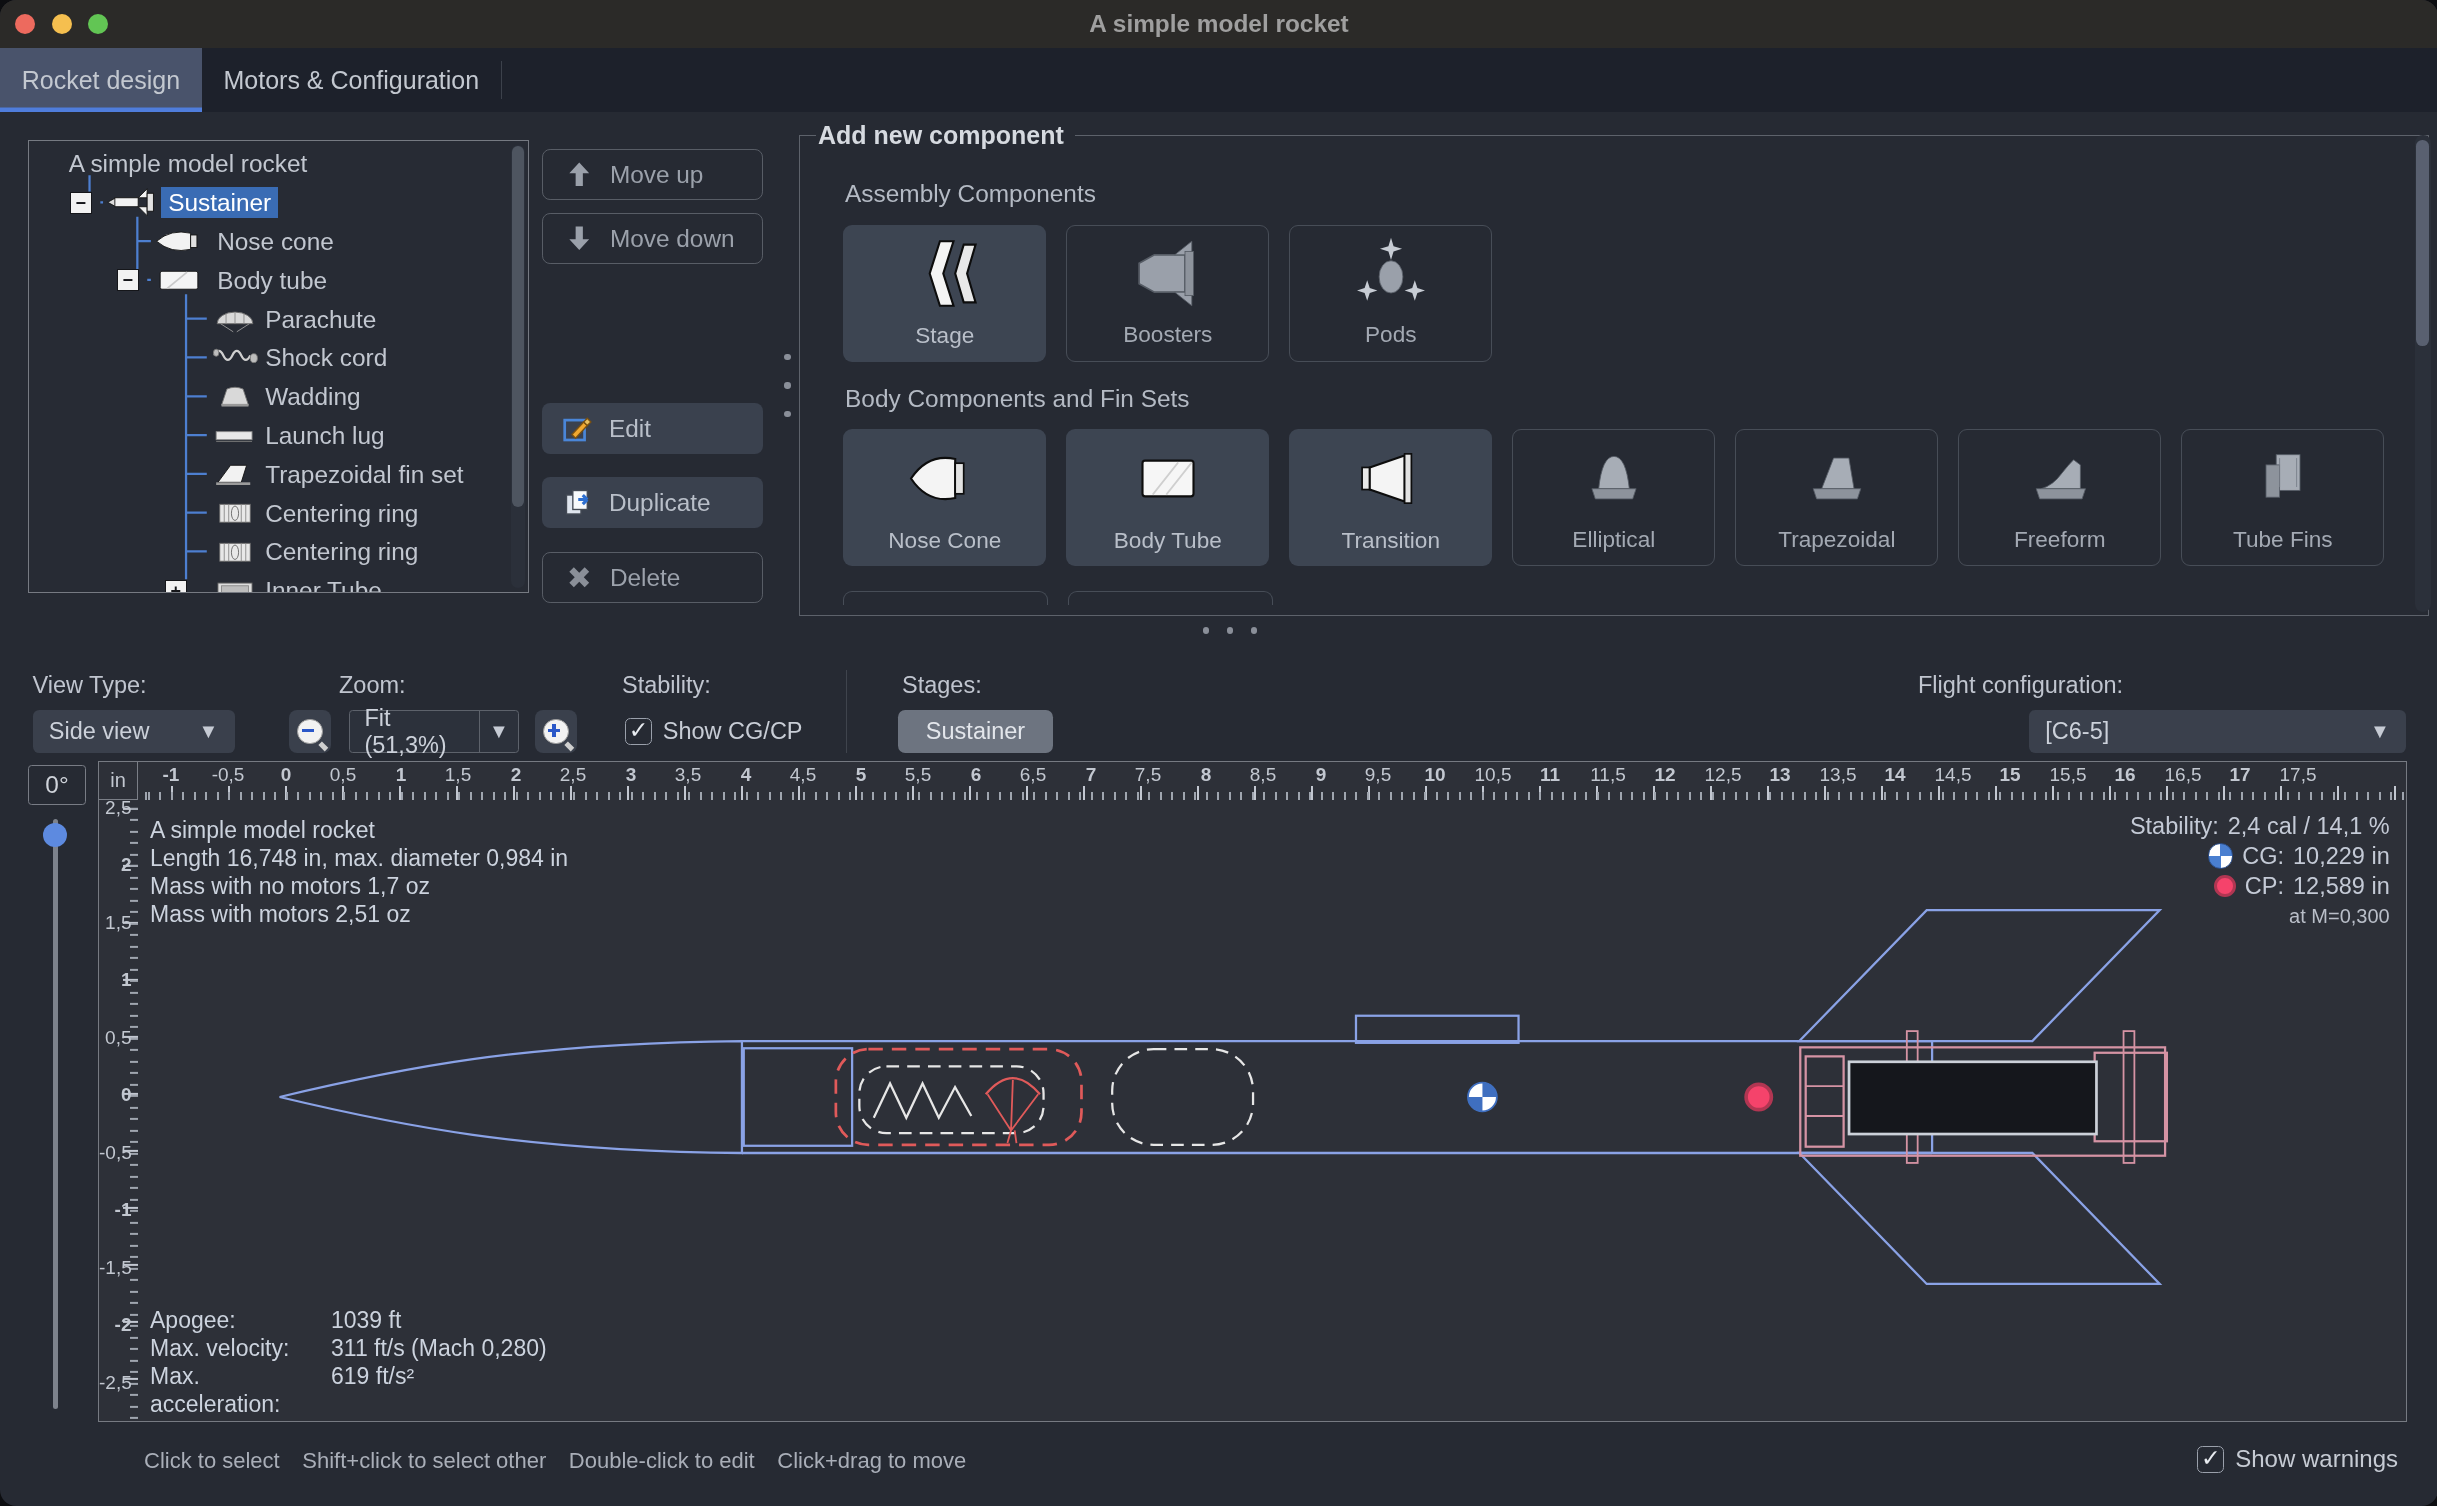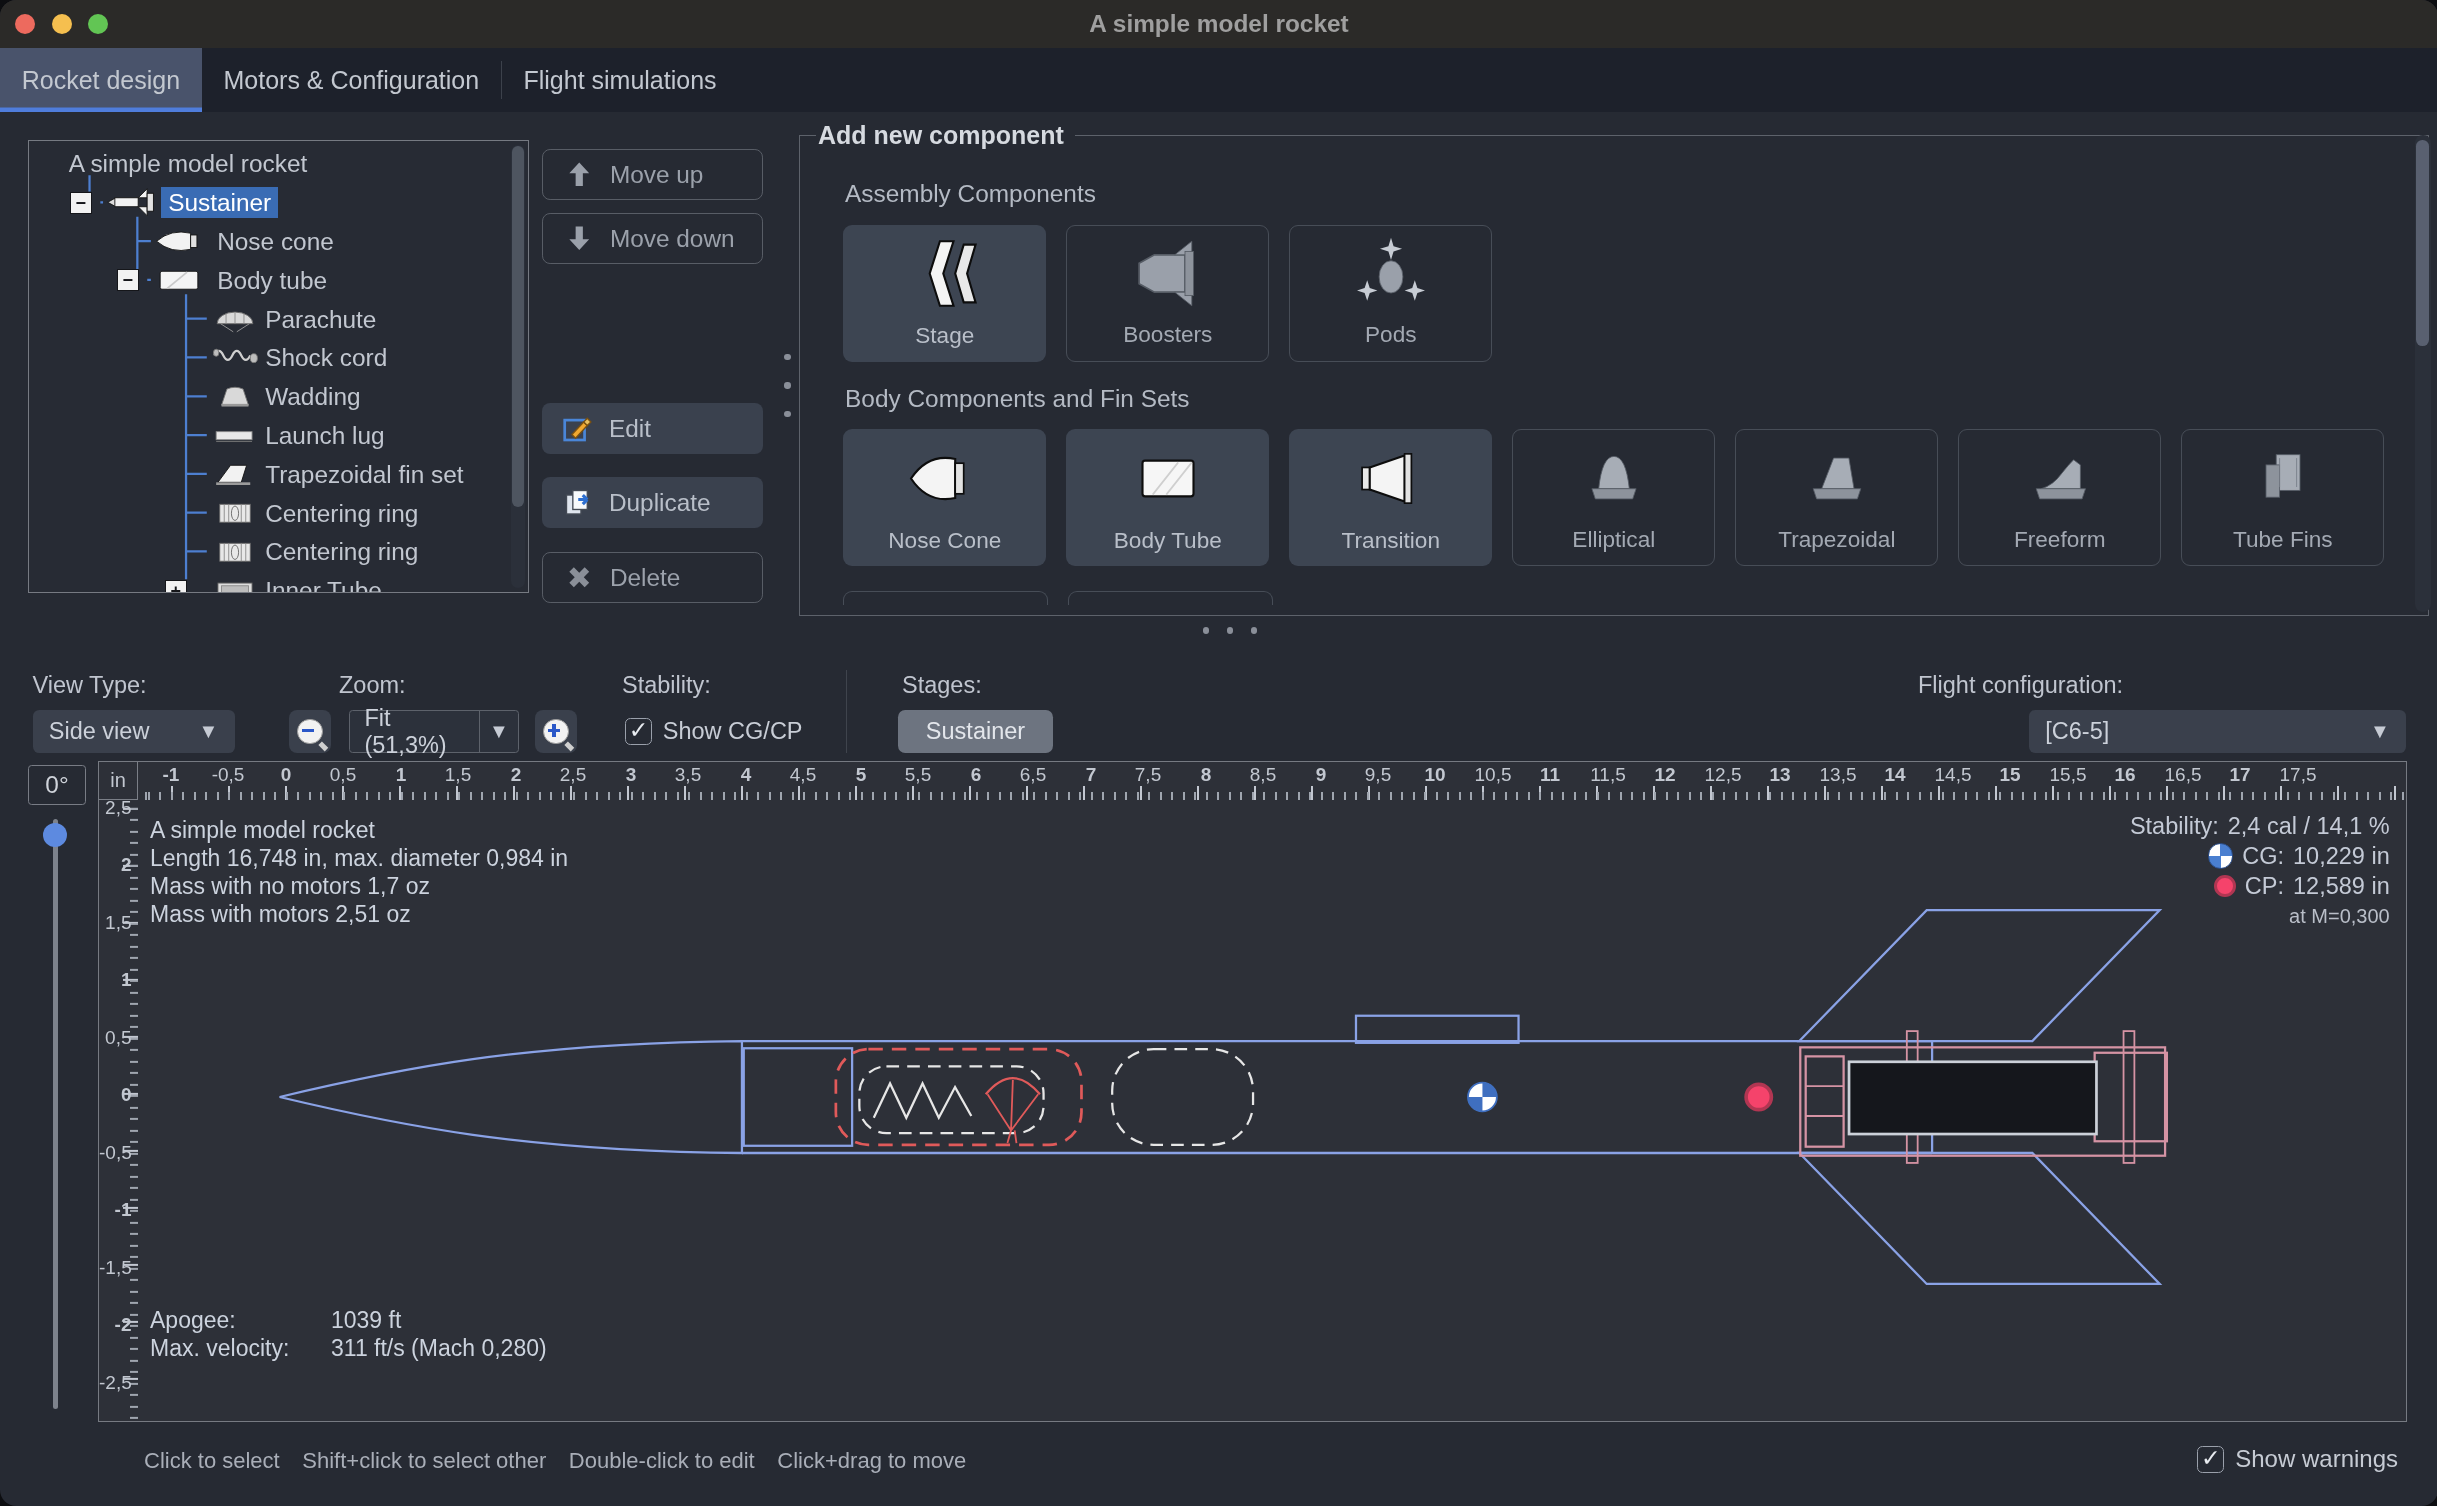--- a/index.html
+++ b/index.html
@@ -138,21 +138,20 @@
       <span class="tl yellow"></span>
       <span class="tl green"></span>
     </div>
     <div class="win-title">A simple model rocket</div>
   </div>
 
   <div class="tabbar" id="tabbar">
       <div class="tab active">Rocket design</div>
       <div class="tab">Motors &amp; Configuration</div>
       <div class="tab-sep"></div>
-      <div class="tab">Flight simulations</div>
     </div>
 
   <div class="tree-panel" id="treepanel">
     <svg class="tree-lines" id="treelines" viewBox="0 0 553 500">
         <path d="M67 38 V56 M79 68 H82 M120 84 V142 M120 111 H135 M131 154 H135 M174 170 V486 M174 197 H197 M174 240 H197 M174 283 H197 M174 326 H197 M174 369 H197 M174 412 H197 M174 455 H197 " stroke="#4d7fd0" stroke-width="2.5" fill="none"></path>
       </svg>
     <div id="treerows">
         <div class="trow-label" style="left: 32.5px; top: 7.2px;">A simple model rocket</div>
         <div class="texp" style="left: 41px; top: 51px;">−</div>
         <span class="ticon" style="left: 76px; top: 45px;"><svg viewBox="0 0 58 36">
@@ -558,20 +557,24 @@
 
     <div class="flightblock">
       <div class="frow">
           <span class="flab">Apogee:</span>
           <span>1039 ft</span>
         </div>
       <div class="frow">
           <span class="flab">Max. velocity:</span>
           <span>311 ft/s  (Mach 0,280)</span>
         </div>
+      <div class="frow">
+          <span class="flab">Max. acceleration:</span>
+          <span>619 ft/s²</span>
+        </div>
     </div>
   </div>
 
   <div class="hints">
     <span>Click to select</span>
     <span>Shift+click to select other</span>
     <span>Double-click to edit</span>
     <span>Click+drag to move</span>
   </div>
   <div class="warn">

